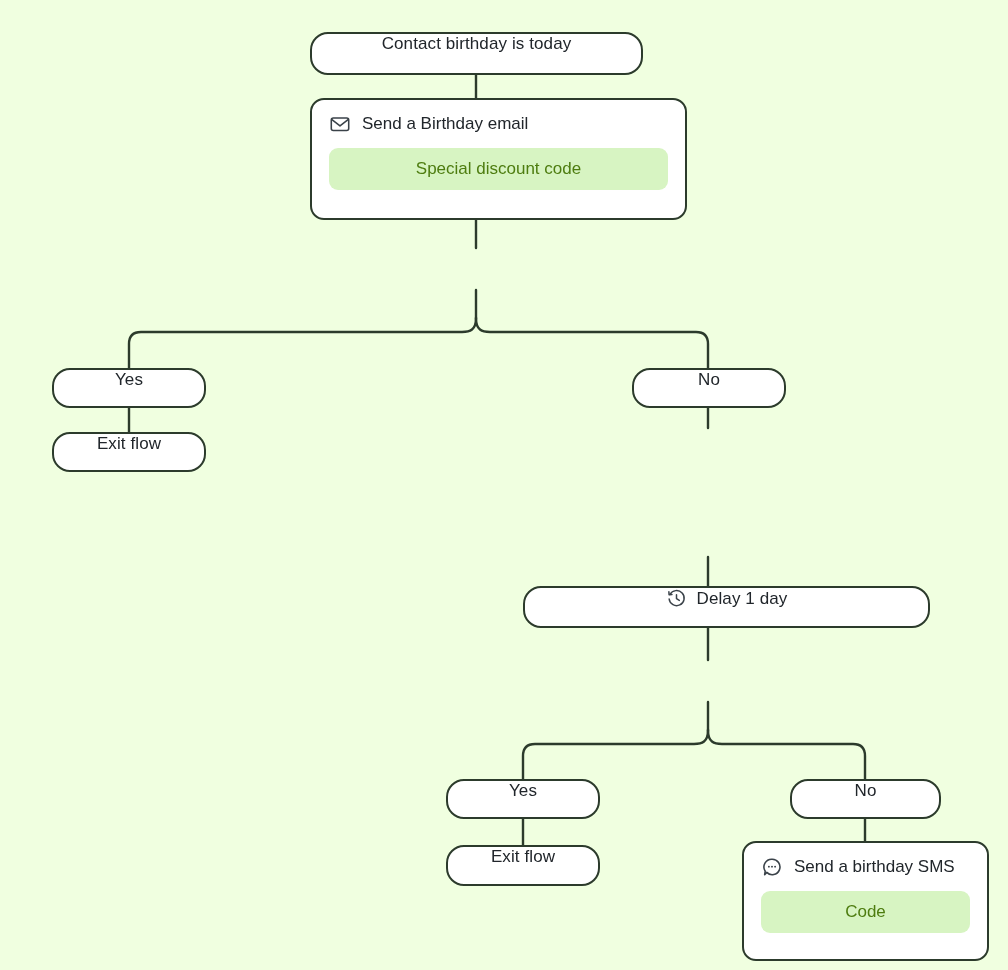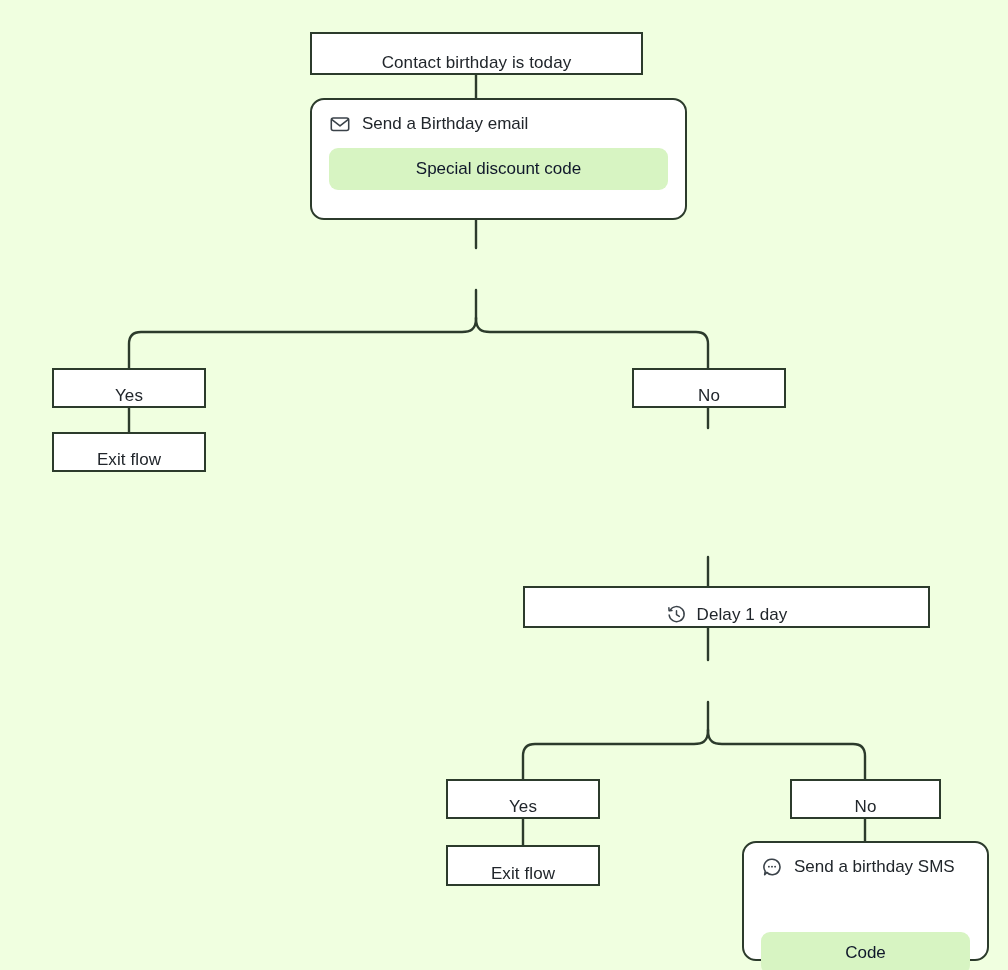--- a/index.html
+++ b/index.html
@@ -27,26 +27,26 @@
     top: 0;
     width: 1008px;
     height: 970px;
     z-index: 1;
   }
   .node {
     position: absolute;
     box-sizing: border-box;
     background: #ffffff;
     border: 2px solid #2c3b2c;
-    border-radius: 0;
+    border-radius: 18px;
     z-index: 2;
     display: flex;
     flex-direction: column;
     align-items: center;
-    justify-content: flex-end;
+    justify-content: flex-start;
     color: #21262b;
   }
   .node.plain {
     font-size: 17px;
     letter-spacing: 0.1px;
   }
   .node.card {
     align-items: stretch;
     justify-content: flex-start;
     padding: 13px 17px 14px 17px;
@@ -70,21 +70,21 @@
     height: 22px;
     display: block;
   }
   .chip {
     margin-top: 13px;
     background: #d7f4c2;
     border-radius: 9px;
     text-align: center;
     font-size: 17px;
     line-height: 20px;
-    color: #0f172a;
+    color: #4d7c0f;
     padding: 11px 8px;
   }
   .label-text {
     white-space: nowrap;
   }
 </style>
 </head>
 <body style="background: rgb(240, 255, 224);">
 
 <div id="canvas" style="background: rgb(240, 255, 224);">
@@ -172,21 +172,21 @@
   </div>
 
   <div class="node plain" style="left: 446px; top: 845px; width: 154px; height: 41px; background: rgb(255, 255, 255); border-color: rgb(44, 59, 44); color: rgb(33, 38, 43);">
     <span class="label-text">Exit flow</span>
   </div>
 
   <div class="node plain" style="left: 790px; top: 779px; width: 151px; height: 40px; background: rgb(255, 255, 255); border-color: rgb(44, 59, 44); color: rgb(33, 38, 43);">
     <span class="label-text">No</span>
   </div>
 
-  <div class="node card" style="left: 742px; top: 841px; width: 247px; height: 120px; border-bottom-left-radius: 14px; border-bottom-right-radius: 14px; background: rgb(255, 255, 255); border-color: rgb(44, 59, 44); color: rgb(33, 38, 43); gap: 41px;">
+  <div class="node card" style="left: 742px; top: 841px; width: 247px; height: 120px; border-bottom-left-radius: 14px; border-bottom-right-radius: 14px; background: rgb(255, 255, 255); border-color: rgb(44, 59, 44); color: rgb(33, 38, 43);">
     <div class="card-head">
       <span class="icon">
         <svg viewBox="0 0 24 24" width="22" height="22" fill="none" stroke="#3a4249" stroke-width="1.7" stroke-linecap="round" stroke-linejoin="round">
           <path d="M12,3.6 A8.4,8.4 0 1 1 6.3,17.9 L4.0,20.4 L4.6,16.6 A8.4,8.4 0 0 1 12,3.6 Z"></path>
           <circle cx="8.6" cy="11.6" r="1.05" fill="#3a4249" stroke="none"></circle>
           <circle cx="12" cy="11.6" r="1.05" fill="#3a4249" stroke="none"></circle>
           <circle cx="15.4" cy="11.6" r="1.05" fill="#3a4249" stroke="none"></circle>
         </svg>
       </span>
       <span class="label">Send a birthday SMS</span>

